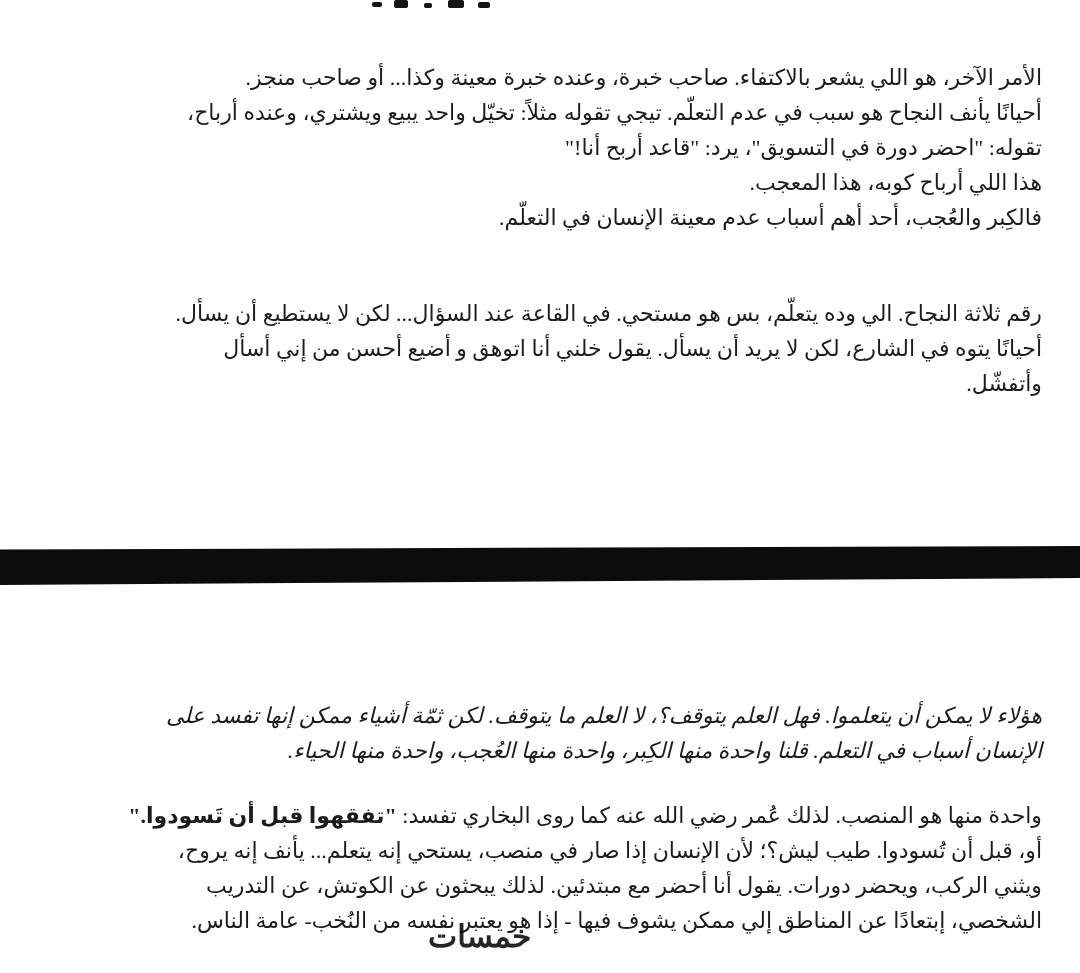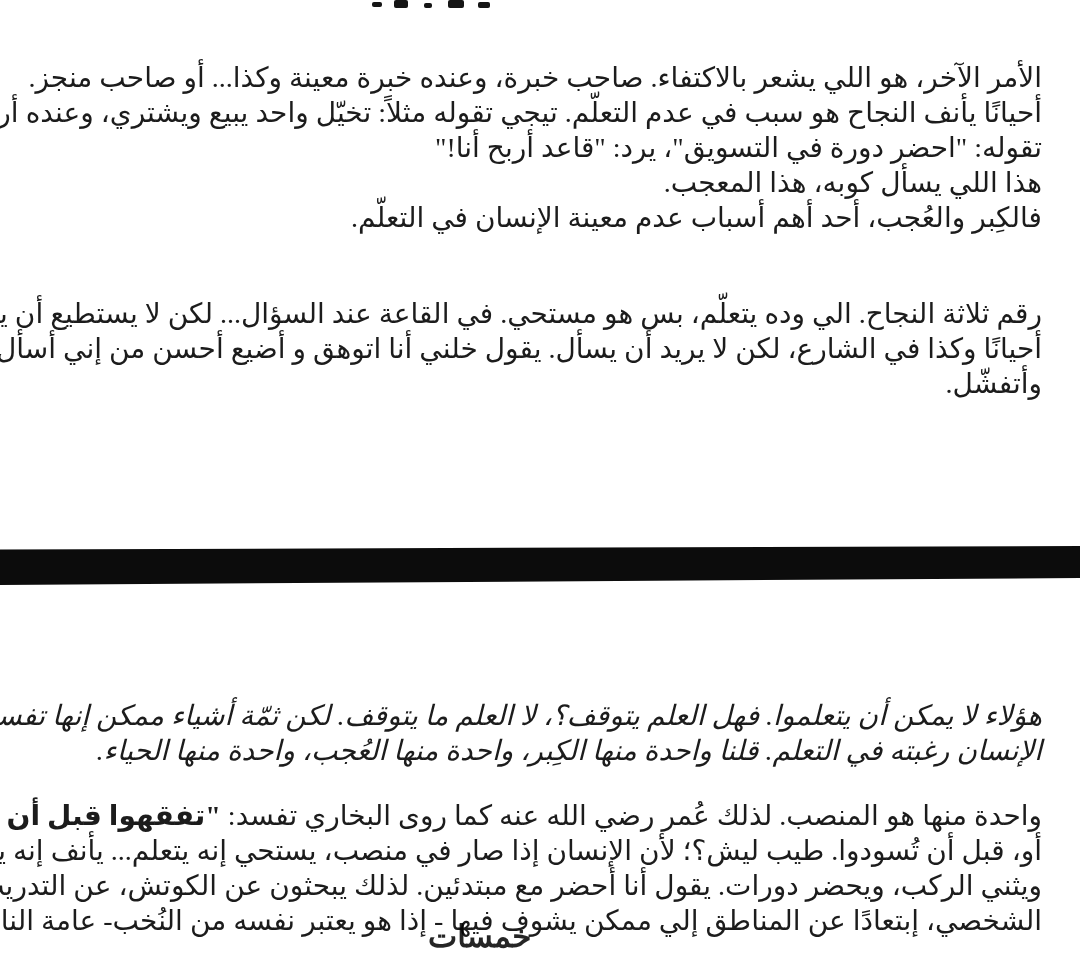--- a/index.html
+++ b/index.html
@@ -19,21 +19,21 @@
     left: 0;
     width: 1080px;
   }
   .para {
     position: absolute;
     right: 38px;
     left: 95px;
     direction: rtl;
     text-align: right;
     color: #1c1c1c;
-    font-size: 28px;
+    font-size: 22px;
     line-height: 35px;
   }
   .doc-line {
     white-space: nowrap;
     height: 35px;
   }
   .bold-seg {
     font-weight: bold;
   }
   
@@ -90,39 +90,39 @@
   <span class="frag f4"></span>
   <span class="frag f5"></span>
 </div>
 
 <div class="page-section" style="top:0; height:546px;">
 
   <div class="para" style="top:60px;">
     <div class="doc-line">الأمر الآخر، هو اللي يشعر بالاكتفاء. صاحب خبرة، وعنده خبرة معينة وكذا... أو صاحب منجز.</div>
     <div class="doc-line">أحيانًا يأنف النجاح هو سبب في عدم التعلّم. تيجي تقوله مثلاً: تخيّل واحد يبيع ويشتري، وعنده أرباح،</div>
     <div class="doc-line">تقوله: "احضر دورة في التسويق"، يرد: "قاعد أربح أنا!"</div>
-    <div class="doc-line">هذا اللي يسأل كوبه، هذا المعجب.</div>
+    <div class="doc-line">هذا اللي أرباح كوبه، هذا المعجب.</div>
     <div class="doc-line">فالكِبر والعُجب، أحد أهم أسباب عدم معينة الإنسان في التعلّم.</div>
   </div>
 
   <div class="para" style="top:296px;">
     <div class="doc-line">رقم ثلاثة النجاح. الي وده يتعلّم، بس هو مستحي. في القاعة عند السؤال... لكن لا يستطيع أن يسأل.</div>
-    <div class="doc-line">أحيانًا وكذا في الشارع، لكن لا يريد أن يسأل. يقول خلني أنا اتوهق و أضيع أحسن من إني أسأل</div>
+    <div class="doc-line">أحيانًا يتوه في الشارع، لكن لا يريد أن يسأل. يقول خلني أنا اتوهق و أضيع أحسن من إني أسأل</div>
     <div class="doc-line">وأتفشّل.</div>
   </div>
 
 </div>
 
 <div class="separator-band"></div>
 
 <div class="page-section" style="top:585px; height:388px;">
 
   <div class="para" style="top:113px;font-style:italic;">
     <div class="doc-line">هؤلاء لا يمكن أن يتعلموا. فهل العلم يتوقف؟، لا العلم ما يتوقف. لكن ثمّة أشياء ممكن إنها تفسد على</div>
-    <div class="doc-line">الإنسان رغبته في التعلم. قلنا واحدة منها الكِبر، واحدة منها العُجب، واحدة منها الحياء.</div>
+    <div class="doc-line">الإنسان أسباب في التعلم. قلنا واحدة منها الكِبر، واحدة منها العُجب، واحدة منها الحياء.</div>
   </div>
 
   <div class="para" style="top:213px;">
     <div class="doc-line">
       <span>واحدة منها هو المنصب. لذلك عُمر رضي الله عنه كما روى البخاري تفسد: </span><span class="bold-seg">"تفقهوا قبل أن تَسودوا."</span>
     </div>
     <div class="doc-line">أو، قبل أن تُسودوا. طيب ليش؟؛ لأن الإنسان إذا صار في منصب، يستحي إنه يتعلم... يأنف إنه يروح،</div>
     <div class="doc-line">ويثني الركب، ويحضر دورات. يقول أنا أحضر مع مبتدئين. لذلك يبحثون عن الكوتش، عن التدريب</div>
     <div class="doc-line">الشخصي، إبتعادًا عن المناطق إلي ممكن يشوف فيها - إذا هو يعتبر نفسه من النُخب- عامة الناس.</div>
   </div>

